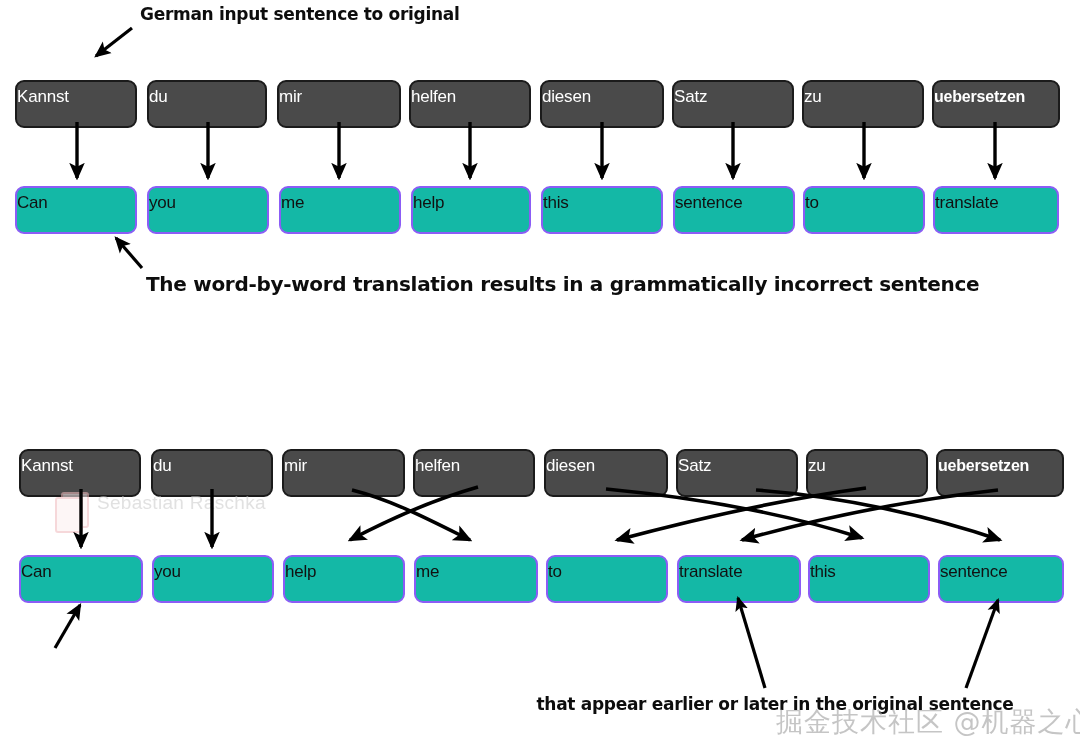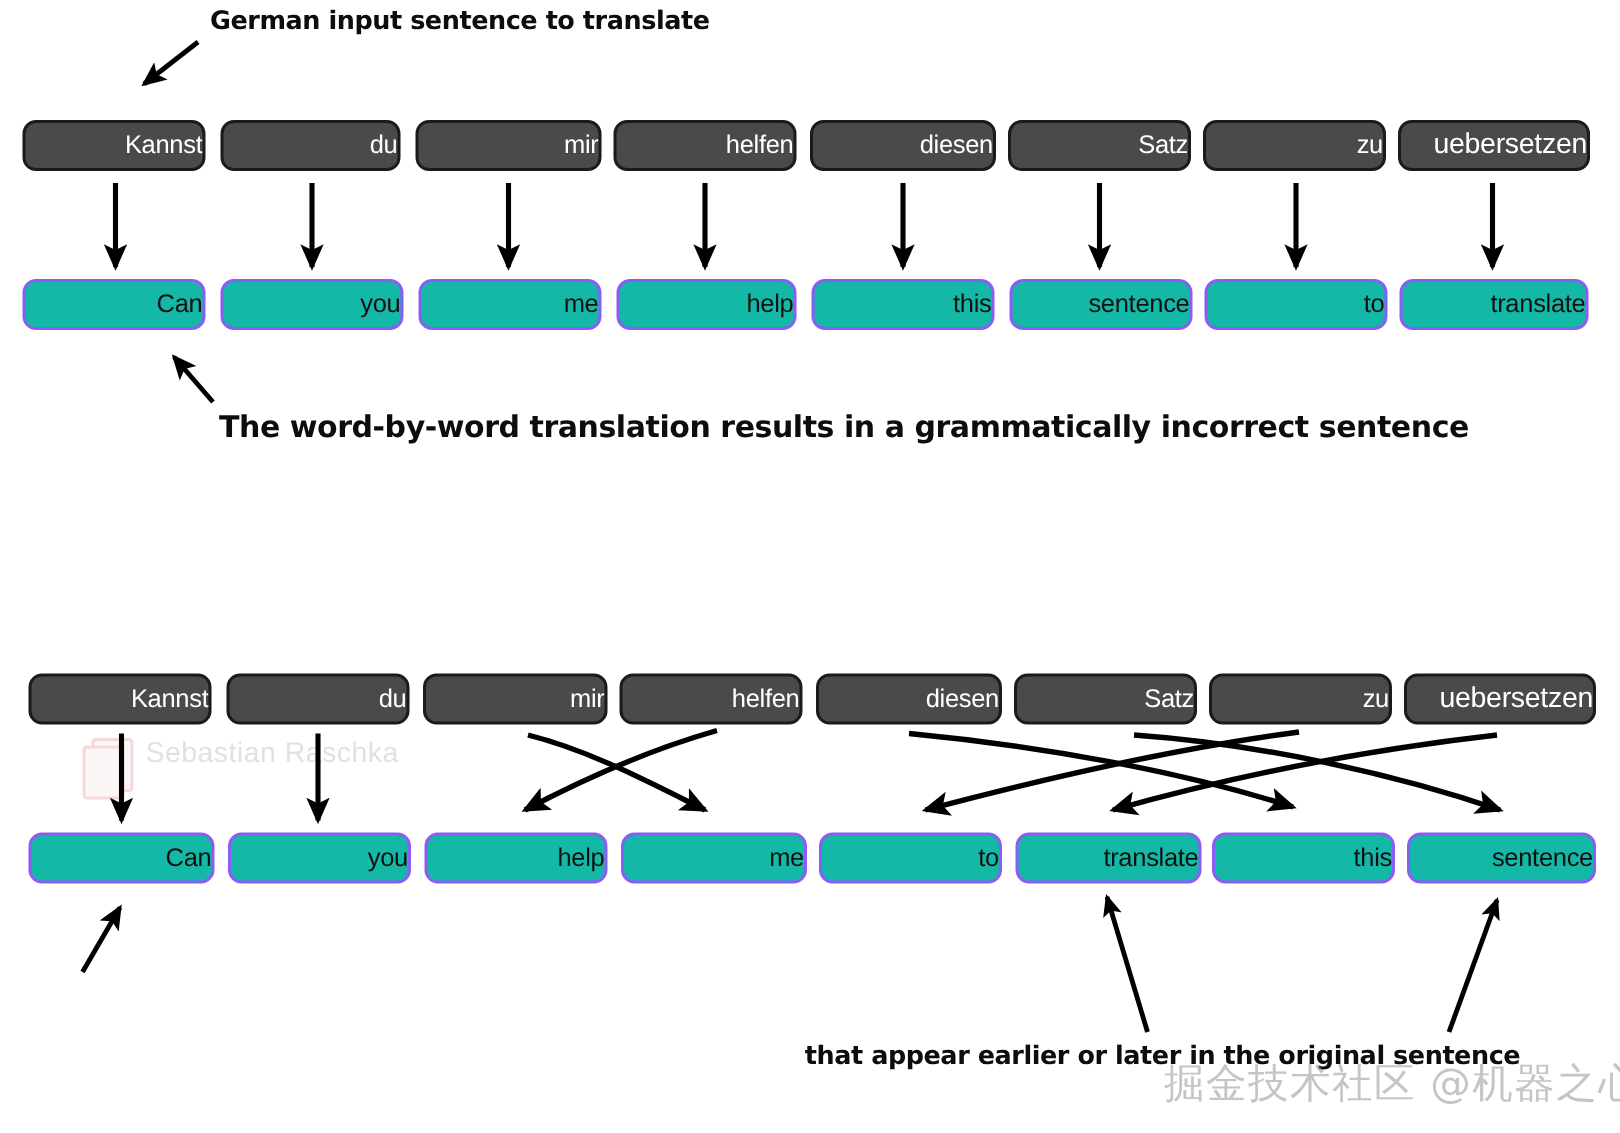--- a/index.html
+++ b/index.html
@@ -15,40 +15,40 @@
     width: 1080px;
     height: 755px;
     background: #ffffff;
     overflow: hidden;
   }
 
   
   .word {
     position: absolute;
     box-sizing: border-box;
-    height: 34px;
+    height: 48px;
     line-height: 30px;
-    text-align: right;
+    text-align: left;
     border-radius: 9px;
     font-size: 17px;
     white-space: nowrap;
     overflow: hidden;
     letter-spacing: -0.2px;
   }
   .word.src {
     background: #4a4a4a;
     border: 2px solid #1b1b1b;
     color: #ffffff;
   }
   .word.tgt {
     background: #14b8a6;
     border: 2px solid #8b5cf6;
     color: #111111;
   }
-  .word.small { font-size: 19px; }
+  .word.small { font-size: 16px; font-weight: bold; }
 
   
   .caption {
     position: absolute;
     font-family: "DejaVu Sans", sans-serif;
     font-weight: bold;
     color: #0d0d0d;
     white-space: nowrap;
     letter-spacing: -0.3px;
   }
@@ -107,21 +107,21 @@
     white-space: nowrap;
     letter-spacing: 1px;
     margin-left: 16px;
   }
 </style>
 </head>
 <body>
 
 <div id="canvas">
 
-  <div class="caption c-top" style="left:140px; top:4px;">German input sentence to translate</div>
+  <div class="caption c-top" style="left:140px; top:4px;">German input sentence to original</div>
 
   <div class="word src" style="left:15px;  top:80px; width:122px;">Kannst</div>
   <div class="word src" style="left:147px; top:80px; width:120px;">du</div>
   <div class="word src" style="left:277px; top:80px; width:124px;">mir</div>
   <div class="word src" style="left:409px; top:80px; width:122px;">helfen</div>
   <div class="word src" style="left:540px; top:80px; width:124px;">diesen</div>
   <div class="word src" style="left:672px; top:80px; width:122px;">Satz</div>
   <div class="word src" style="left:802px; top:80px; width:122px;">zu</div>
   <div class="word src small" style="left:932px; top:80px; width:128px;">uebersetzen</div>
 

